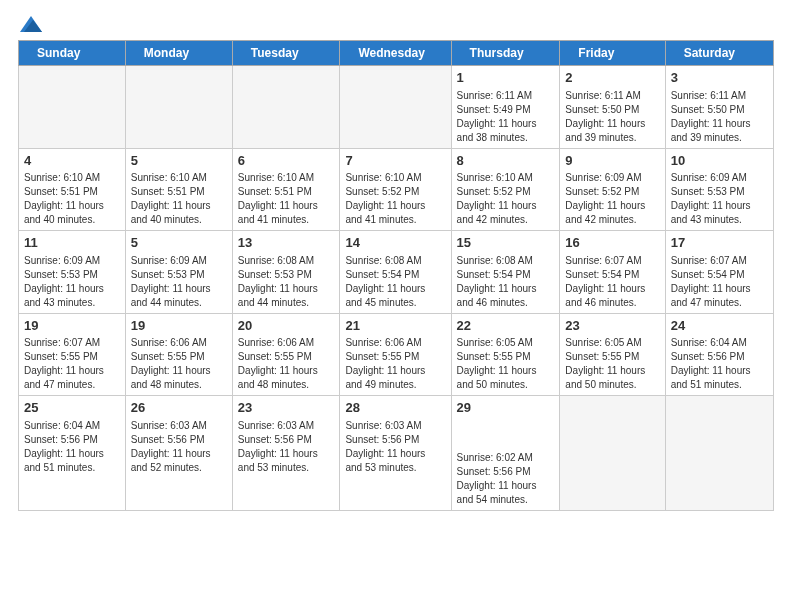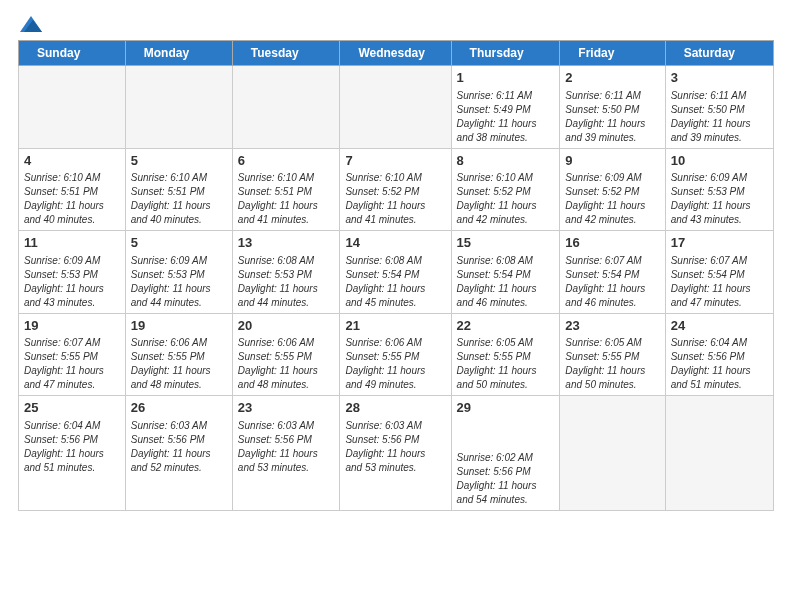--- a/index.html
+++ b/index.html
@@ -88,21 +88,20 @@
       font-size: 13px;
       font-weight: bold;
       color: #333;
       display: block;
       margin-bottom: 2px;
     }
     .day-info {
       font-size: 10px;
       color: #333;
       line-height: 1.4;
-      font-style: italic;
     }
   </style>
 </head>
 <body>
 
 <div class="page">
   <div class="header-top">
     <div class="logo-area">
       <div class="logo-text">
         <span class="logo-general"></span>

